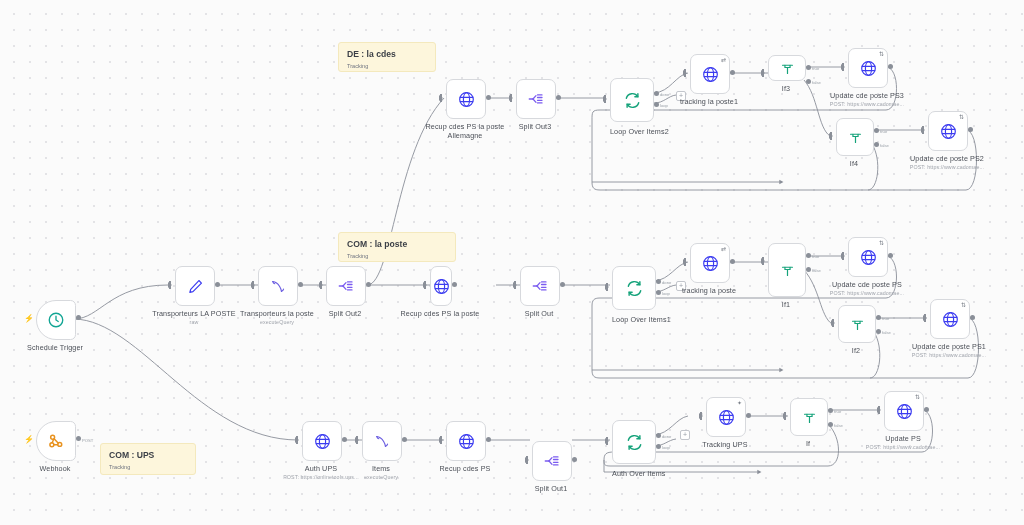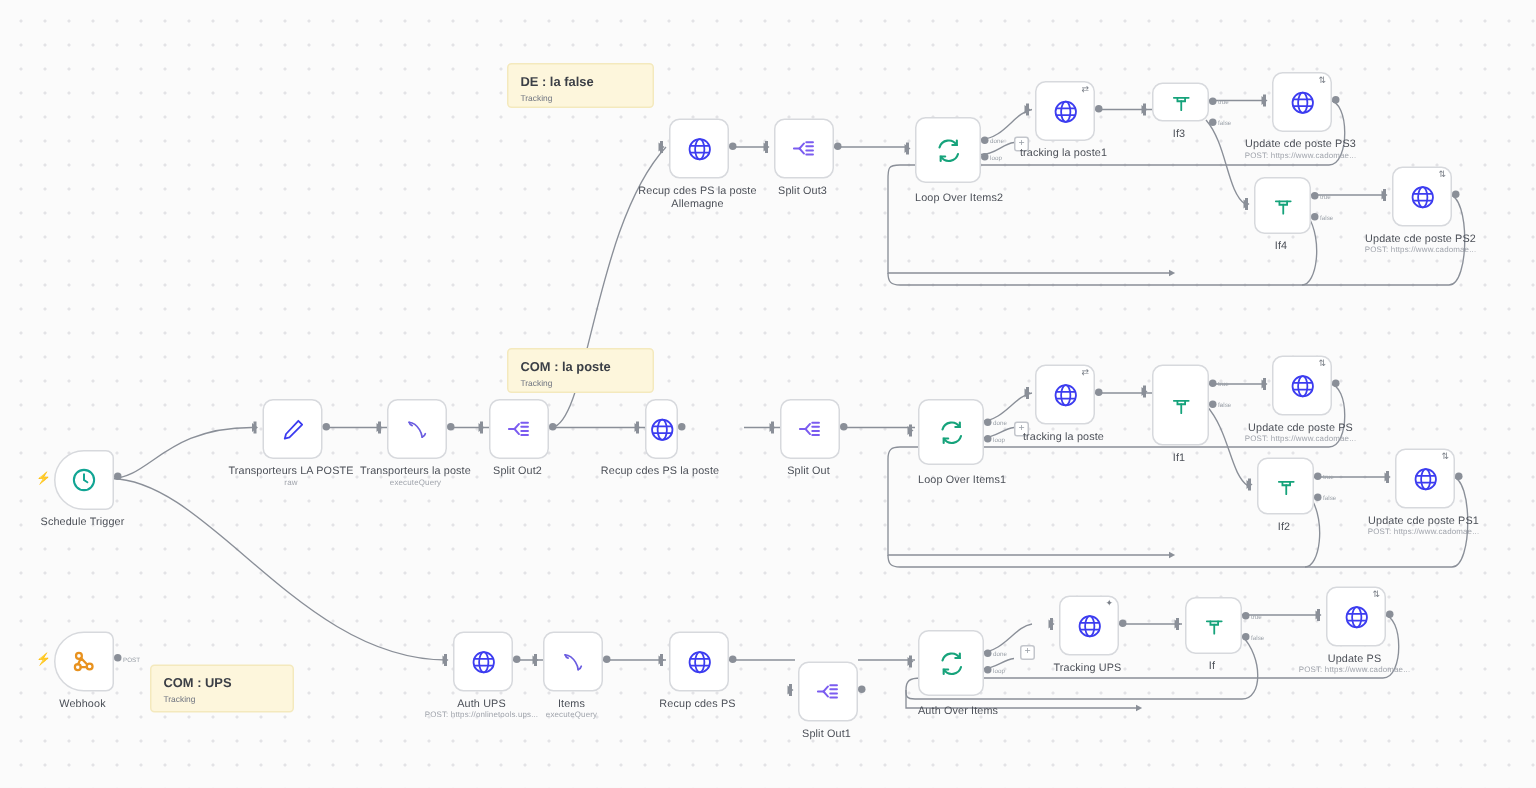--- a/index.html
+++ b/index.html
@@ -241,25 +241,25 @@
 
       <path d="M828,410 L880,410"></path>
 
       <path d="M922,410 C936,410 936,452 922,452 L614,452 C606,452 604,454 604,460 L604,472 L760,472" marker-end="url(#arr)"></path>
 
       <path d="M828,424 C842,438 842,466 828,466 L610,466 C604,466 604,464 604,460"></path>
     </g>
   </svg>
 
   <div class="sticky" style="left:338px; top:42px; width:98px; height:30px;">
-    <div class="sticky-title">DE : la false</div>
+    <div class="sticky-title">DE : la cdes</div>
     <div class="sticky-sub">Tracking</div>
   </div>
 
-  <div class="sticky" style="left:338px; top:232px; width:98px; height:30px;">
+  <div class="sticky" style="left:338px; top:232px; width:118px; height:30px;">
     <div class="sticky-title">COM : la poste</div>
     <div class="sticky-sub">Tracking</div>
   </div>
 
   <div class="sticky" style="left:100px; top:443px; width:96px; height:32px;">
     <div class="sticky-title">COM : UPS</div>
     <div class="sticky-sub">Tracking</div>
   </div>
 
   <div class="node trigger" style="left:36px; top:300px; width:38px; height:38px;">

